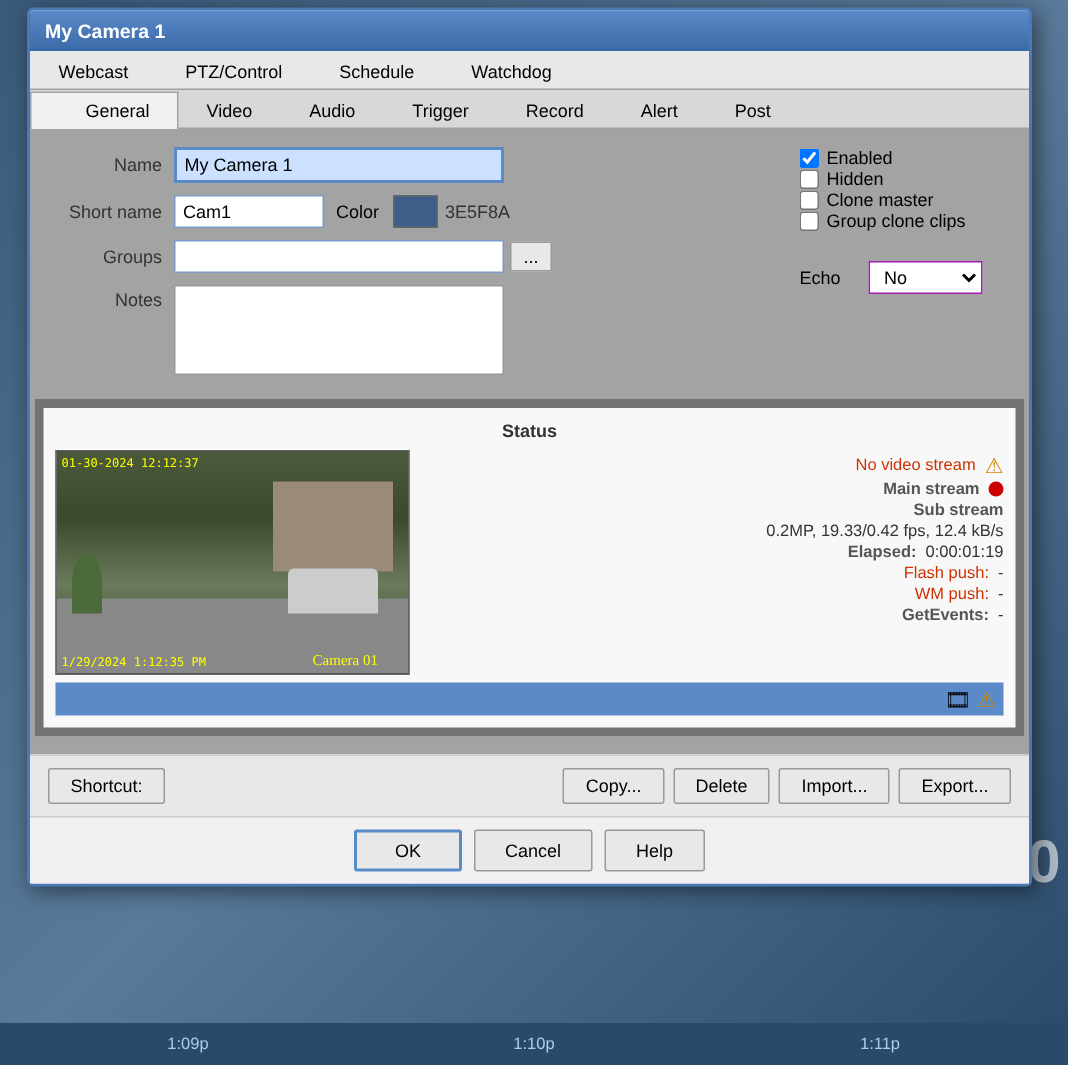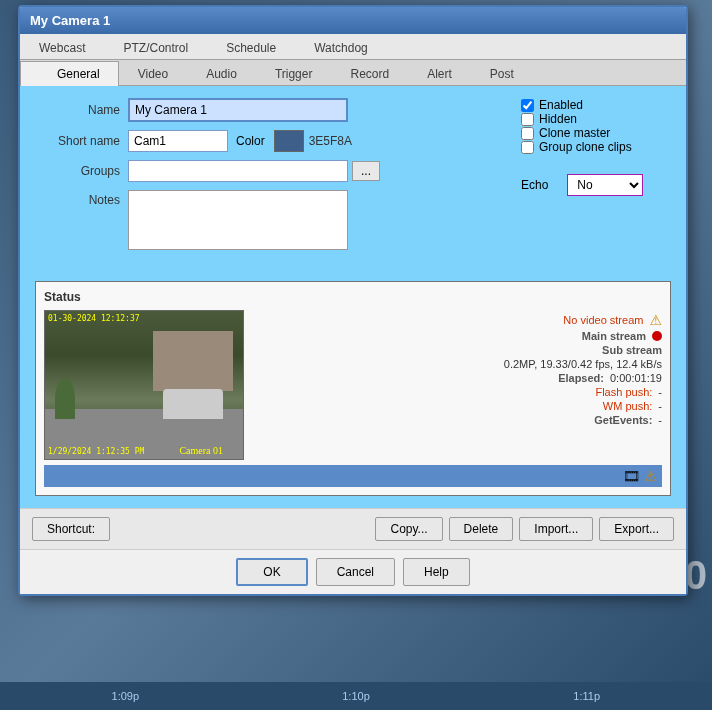--- a/index.html
+++ b/index.html
@@ -56,39 +56,39 @@
     .tab-row.top-tabs {
       background: #e8e8e8;
     }
 
     .tab {
       padding: 5px 18px;
       cursor: pointer;
       border: 1px solid transparent;
       border-bottom: none;
       font-size: 12px;
-      color: #404040;
+      color: #000000;
       background: transparent;
       position: relative;
       top: 1px;
     }
 
     .tab.active {
       background: #f0f0f0;
       border-color: #a0a0a0;
       border-bottom-color: #f0f0f0;
       color: #000;
       font-weight: normal;
       padding-left: 36px;
     }
 
     
     .content {
-      background: #7dd3fc;
-      padding: 12px 15px;
+      background: #a3a3a3;
+      padding: 12px 3px;
     }
 
     
     .form-row {
       display: flex;
       align-items: center;
       margin-bottom: 8px;
     }
 
     .form-label {
@@ -176,40 +176,41 @@
     .echo-select {
       padding: 2px 5px;
       font-size: 12px;
       border: 1px solid #a21caf;
       background: white;
       width: 76px;
     }
 
     
     .status-section {
-      border: 1px solid #737373;
+      border: 6px solid #737373;
       padding: 8px;
-      margin-top: 20px;
+      margin-top: 5px;
       background: #f8f8f8;
+      text-align: center;
     }
 
     .status-label {
       font-size: 12px;
       font-weight: bold;
       color: #333;
       margin-bottom: 6px;
     }
 
     .status-content {
       display: flex;
       gap: 10px;
     }
 
     .camera-preview {
-      width: 200px;
+      width: 236px;
       height: 150px;
       background: #2a3a2a;
       border: 1px solid #666;
       position: relative;
       overflow: hidden;
       flex-shrink: 0;
     }
 
     .camera-preview-inner {
       width: 100%;

